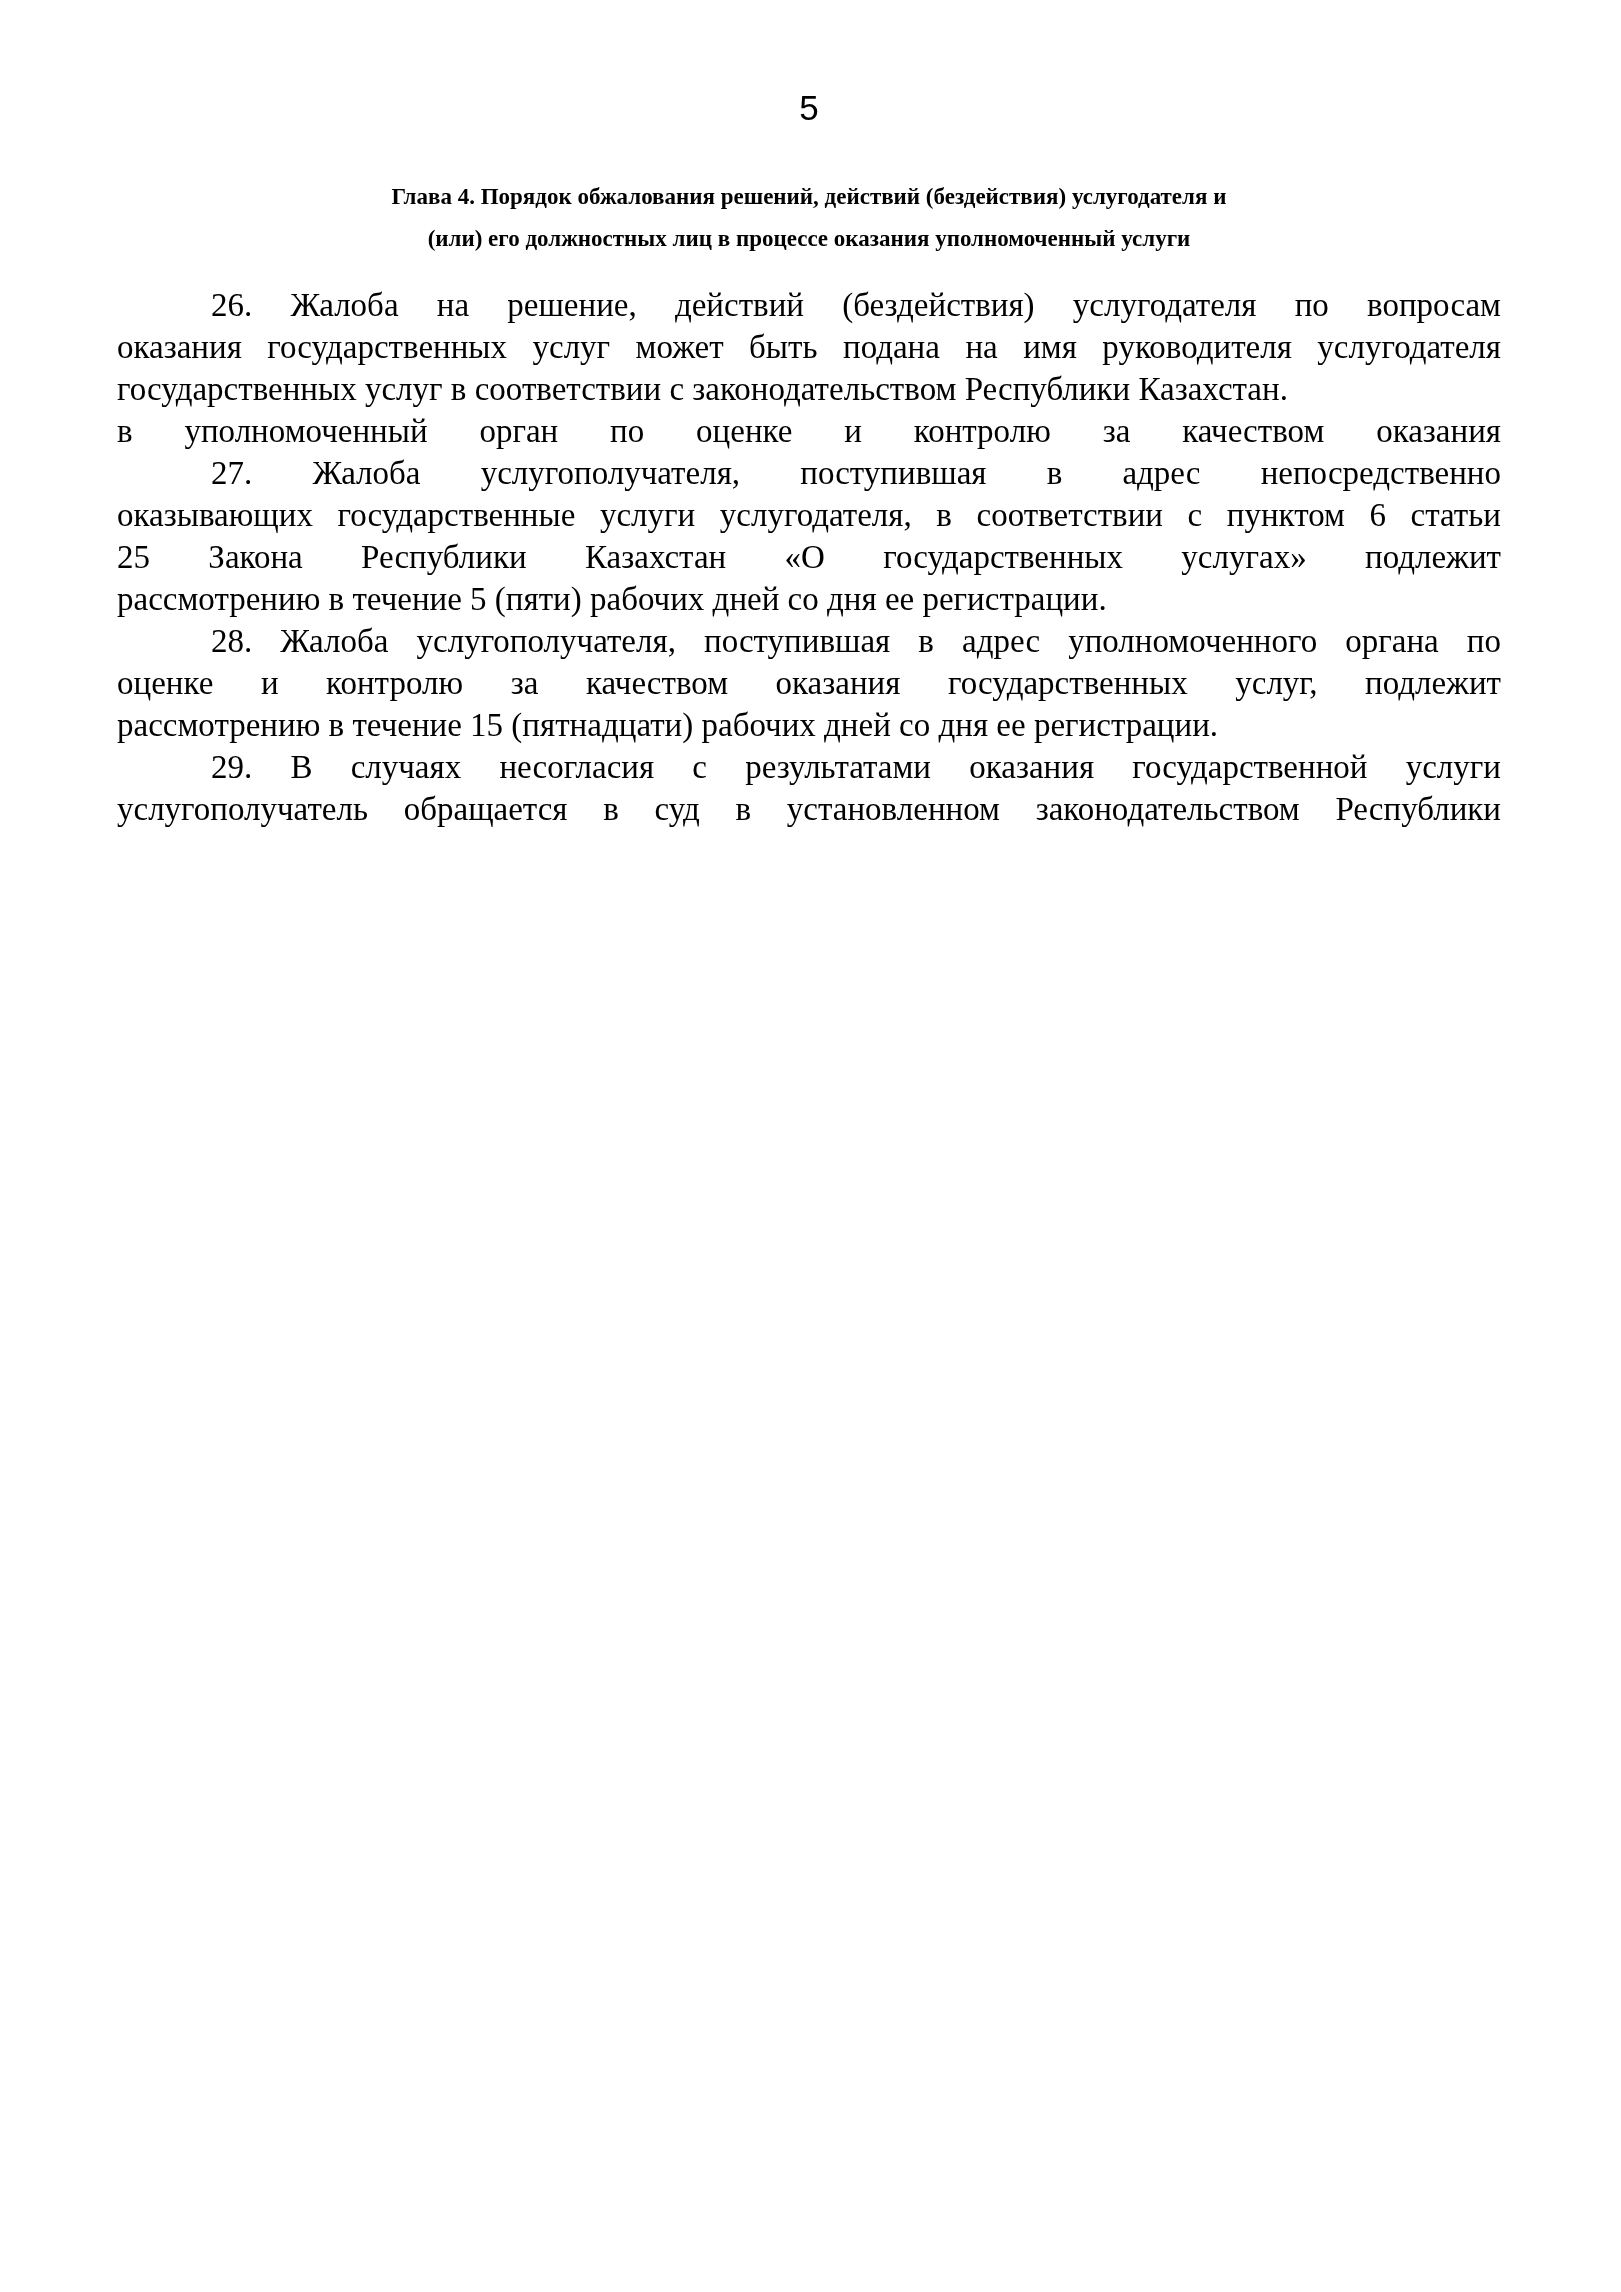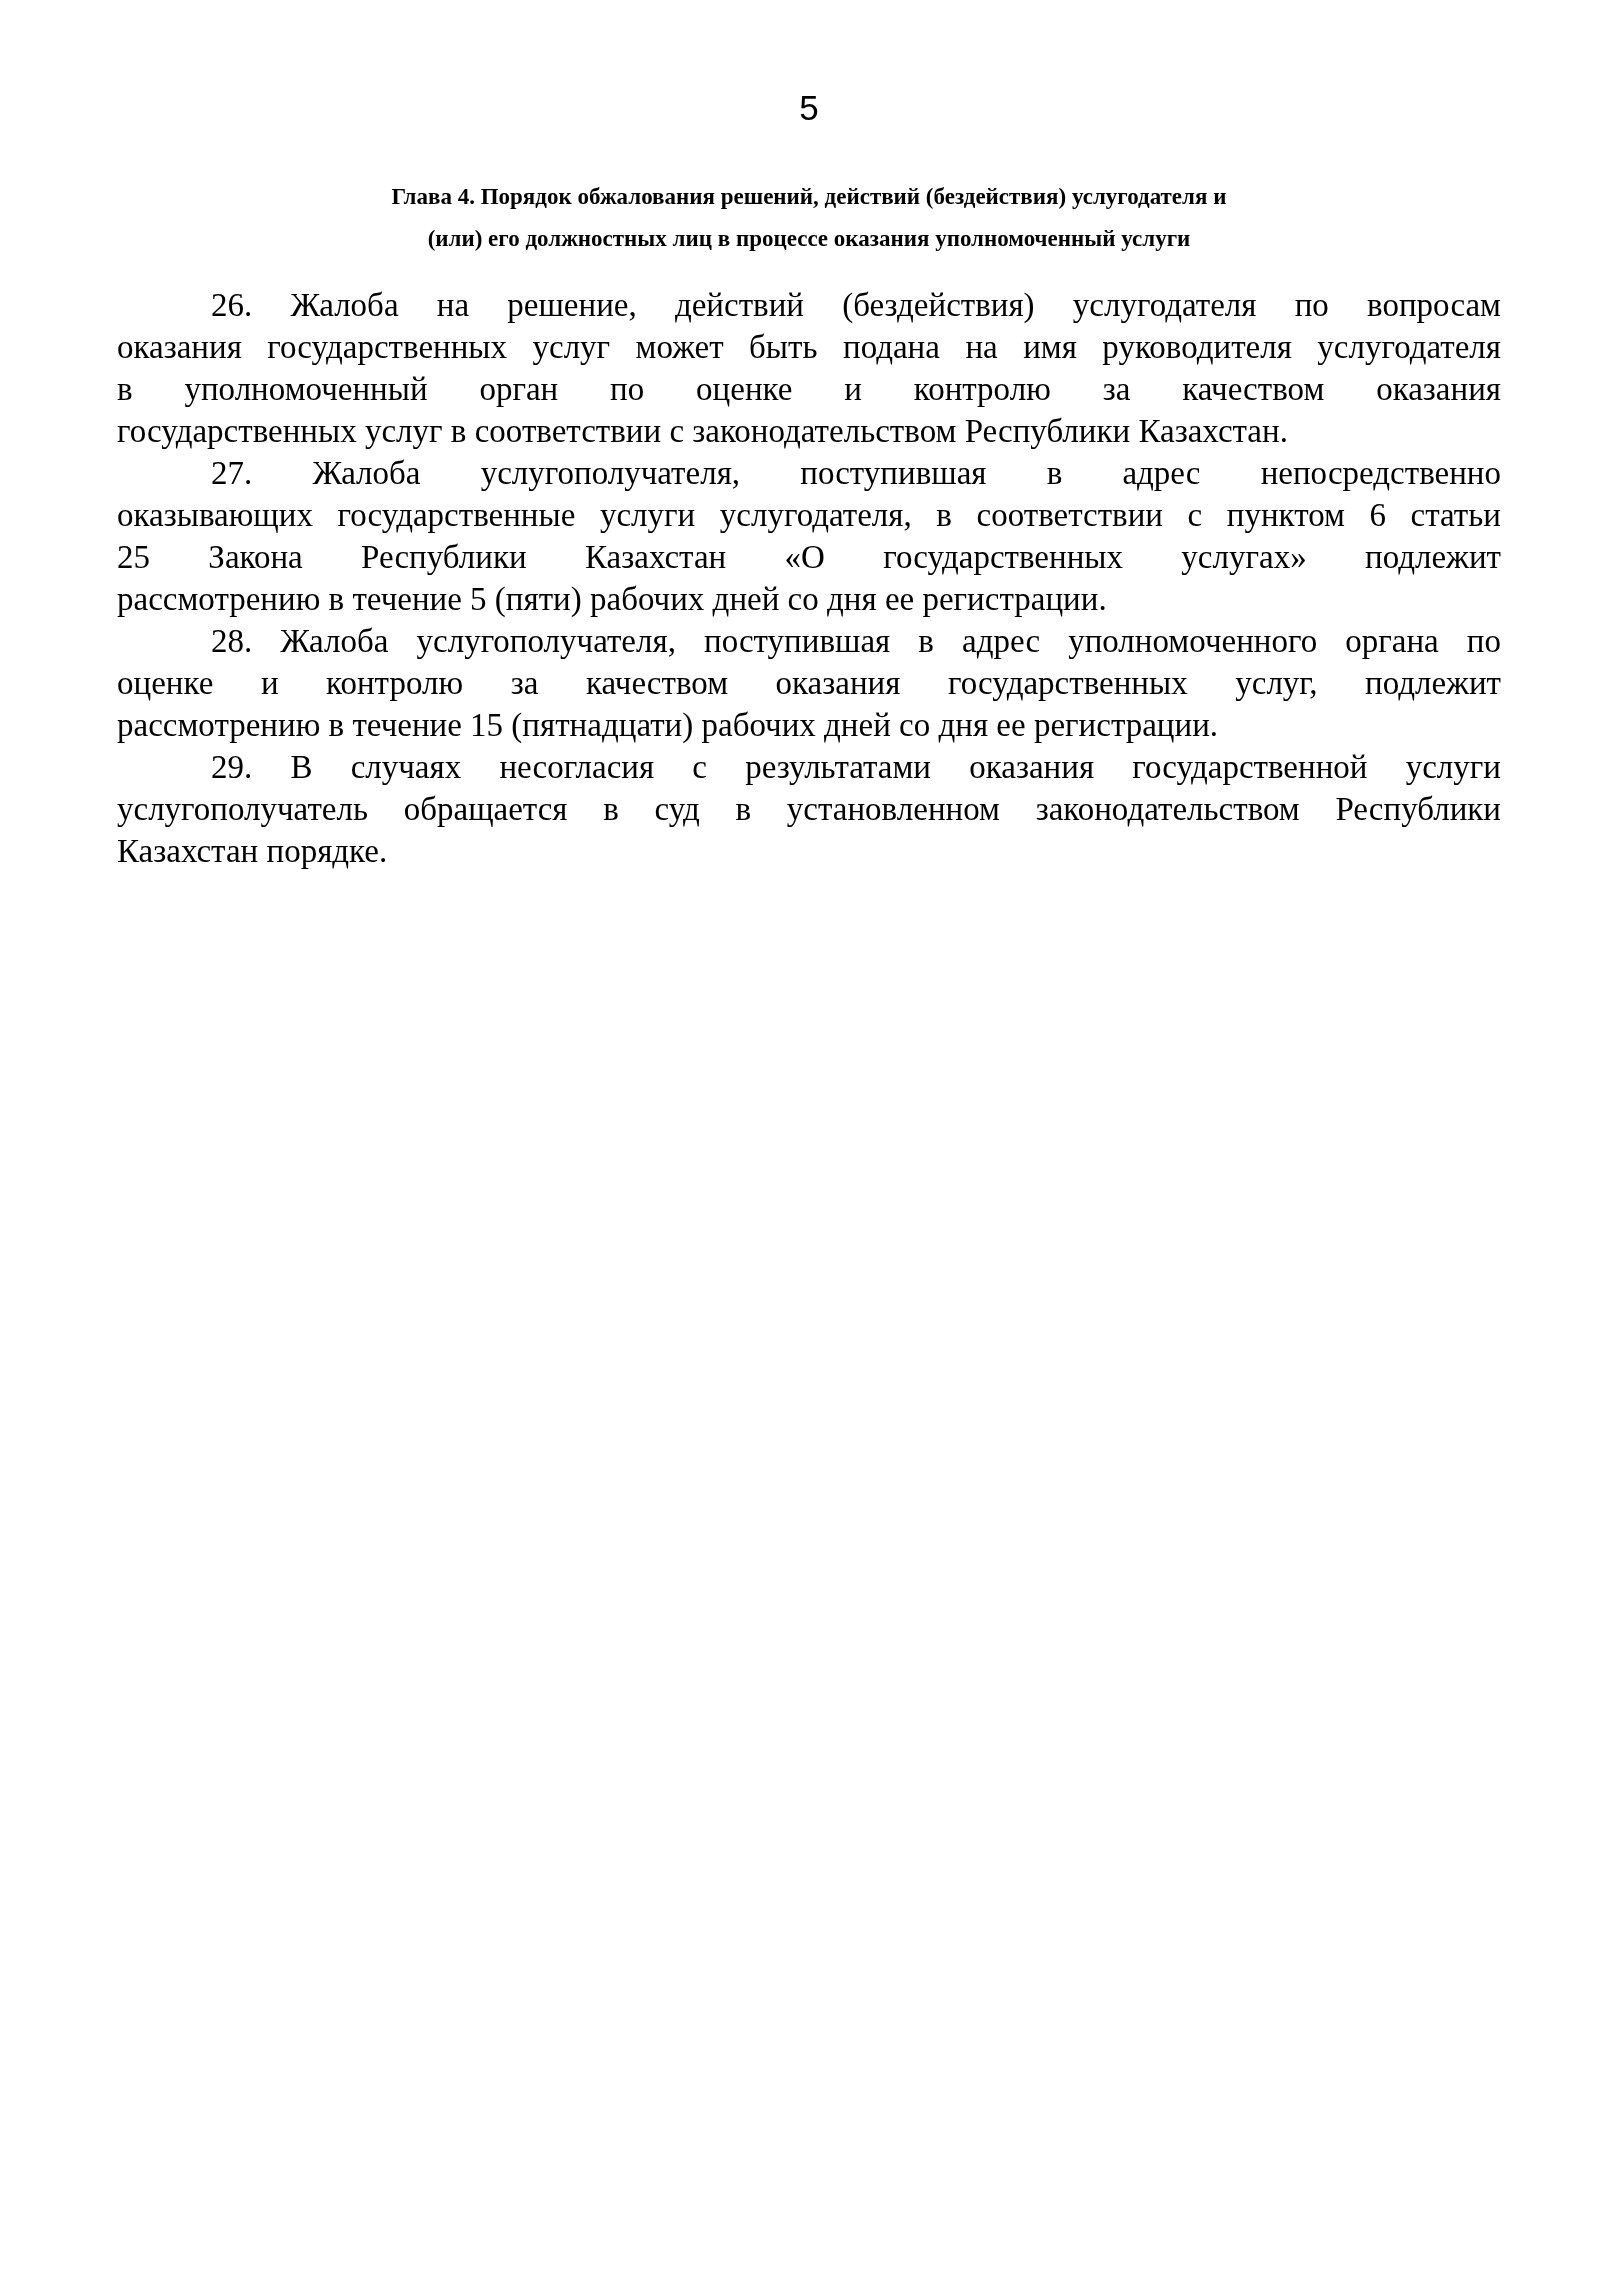--- a/index.html
+++ b/index.html
@@ -50,34 +50,33 @@
 
   <div class="heading">
     <div class="heading-line">Глава 4. Порядок обжалования решений, действий (бездействия) услугодателя и</div>
     <div class="heading-line">(или) его должностных лиц в процессе оказания уполномоченный услуги</div>
   </div>
 
   <div class="document-body">
       <div class="paragraph">
         <div class="line first">26. Жалоба на решение, действий (бездействия) услугодателя по вопросам</div>
         <div class="line">оказания государственных услуг может быть подана на имя руководителя услугодателя</div>
+        <div class="line last">государственных услуг в соответствии с законодательством Республики Казахстан.</div>
         <div class="line">в уполномоченный орган по оценке и контролю за качеством оказания</div>
-        <div class="line last">государственных услуг в соответствии с законодательством Республики Казахстан.</div>
       </div>
       <div class="paragraph">
         <div class="line first">27. Жалоба услугополучателя, поступившая в адрес непосредственно</div>
         <div class="line">оказывающих государственные услуги услугодателя, в соответствии с пунктом 6 статьи</div>
         <div class="line">25 Закона Республики Казахстан «О государственных услугах» подлежит</div>
         <div class="line last">рассмотрению в течение 5 (пяти) рабочих дней со дня ее регистрации.</div>
       </div>
       <div class="paragraph">
         <div class="line first">28. Жалоба услугополучателя, поступившая в адрес уполномоченного органа по</div>
         <div class="line">оценке и контролю за качеством оказания государственных услуг, подлежит</div>
         <div class="line last">рассмотрению в течение 15 (пятнадцати) рабочих дней со дня ее регистрации.</div>
       </div>
       <div class="paragraph">
         <div class="line first">29. В случаях несогласия с результатами оказания государственной услуги</div>
         <div class="line">услугополучатель обращается в суд в установленном законодательством Республики</div>
-        <div class="line last">Казахстан порядке.</div>
       </div>
     </div>
 </div>
 
 
 </body></html>

